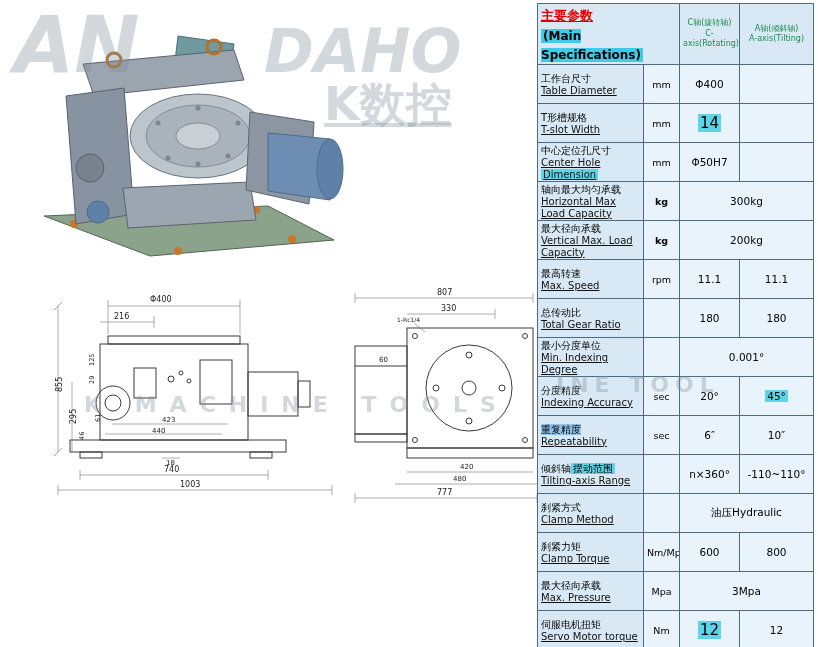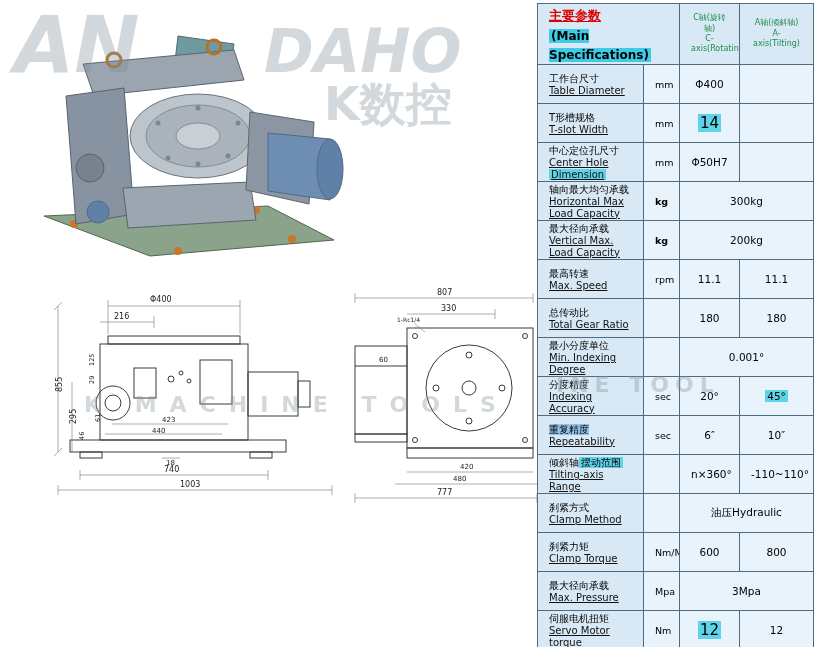--- a/index.html
+++ b/index.html
@@ -5,34 +5,34 @@
   html,body{margin:0;padding:0;}
   body{width:818px;height:647px;position:relative;background:#ffffff;
        font-family:"DejaVu Sans",sans-serif;overflow:hidden;}
   #canvas{position:absolute;inset:0;width:696px;height:647px;}
 
   
   .wm{position:absolute;z-index:8;font-weight:bold;white-space:nowrap;
       pointer-events:none;color:rgba(125,142,154,.35);font-style:italic;}
   #wm-top-left{left:14px;top:0px;font-size:78px;}
   #wm-top-mid{left:220px;top:16px;font-size:60px;margin-left:44px;}
-  #wm-top-right{left:324px;top:74px;font-size:46px;font-style:normal;}
+  #wm-top-right{left:324px;top:74px;font-size:46px;font-style:normal;text-decoration:underline;}
   #wm-mid-logo{left:46px;top:286px;font-size:86px;letter-spacing:8px;}
   #wm-mid-cn{left:540px;top:298px;font-size:62px;font-style:normal;}
   #wm-mid-sub{left:84px;top:392px;font-size:22px;letter-spacing:13px;font-style:normal;}
   #wm-table-sub{left:556px;top:372px;font-size:22px;letter-spacing:6px;font-style:normal;}
 
   
   .left{position:absolute;left:0;top:0;width:537px;height:647px;z-index:2;}
   .dw,.rd{position:absolute;}
 
   
   .spec{position:absolute;left:537px;top:3px;width:276px;height:641px;z-index:3;}
   .spec table{border-collapse:collapse;width:100%;height:100%;table-layout:fixed;}
-  .spec td{border:1px solid #4f6b82;padding:1px 11px;vertical-align:middle;overflow:hidden;}
+  .spec td{border:1px solid #4f6b82;padding:1px 3px;vertical-align:middle;overflow:hidden;}
   .spec tr{height:39px;}
   .spec tr.hdr{height:44px;}
   td.lbl{background:#d8e9f5;text-align:left;}
   td.unit,td.val{background:#e9f3fb;text-align:center;font-size:10.5px;color:#000;}
   td.unit{font-size:9.5px;}
   .cn{font-size:10px;color:#000;line-height:1.3;}
   .en{font-size:10px;color:#111;line-height:1.15;text-decoration:underline;}
   .title-cell{background:#d8e9f5;text-align:left;}
   .title-cn{color:#dd0000;font-weight:bold;font-size:13px;text-decoration:underline;}
   .title-en{color:#000000;font-weight:bold;font-size:12px;background:#3fcbe6;padding:0 2px;}

